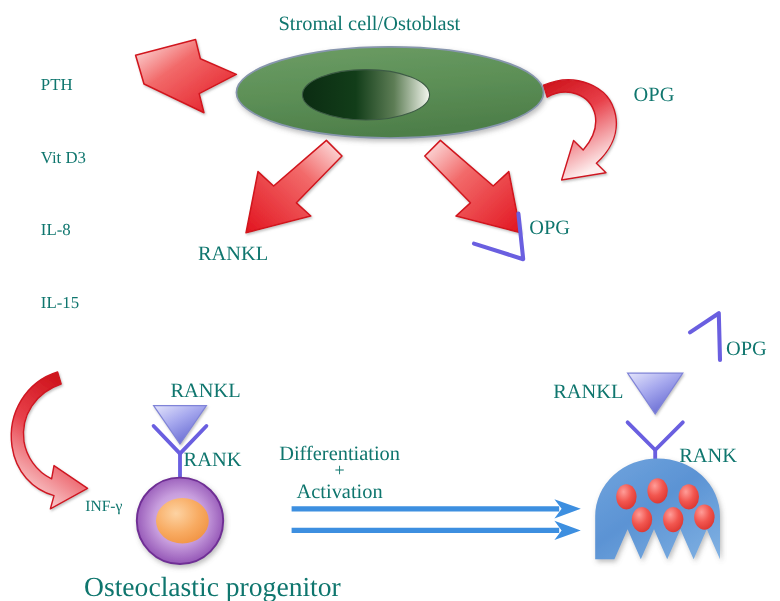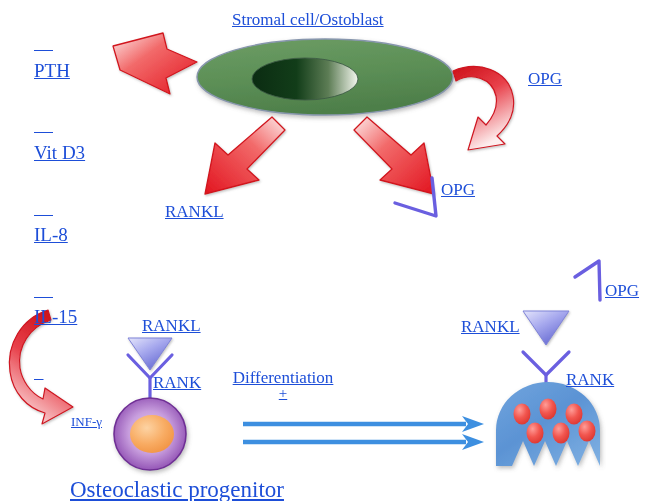--- a/index.html
+++ b/index.html
@@ -14,36 +14,35 @@
     height: 501px;
     background: #ffffff;
     overflow: hidden;
     font-family: "Liberation Serif", "DejaVu Serif", serif;
     color: #1a1a1a;
   }
   .lbl {
     position: absolute;
     white-space: pre;
     line-height: 1.18;
-    color: #1d4ed8;
+    color: #0f766e;
     font-family: "Liberation Serif", "DejaVu Serif", serif;
-    text-decoration: underline;
   }
   #svg-layer {
     position: absolute;
     left: 0;
     top: 0;
     width: 650px;
     height: 501px;
   }
   
   #stimuli-list {
     left: 34px;
-    top: 2px;
-    font-size: 19px;
+    top: 22px;
+    font-size: 14px;
     line-height: 1.44;
   }
   #title-stromal  { left: 232px; top: 10px;  font-size: 17px; }
   #label-opg-top  { left: 528px; top: 69px;  font-size: 17px; }
   #label-rankl-1  { left: 165px; top: 202px; font-size: 17px; }
   #label-opg-mid  { left: 441px; top: 180px; font-size: 17px; }
   #label-lymph    { left: 17px;  top: 258px; font-size: 17px; }
   #label-rankl-2  { left: 142px; top: 316px; font-size: 17px; }
   #label-rank-1   { left: 153px; top: 373px; font-size: 17px; }
   #label-inf      { left: 71px;  top: 414px; font-size: 13px; }
@@ -254,20 +253,21 @@
   <div class="lbl" id="label-rankl-2">RANKL</div>
 
   <div class="lbl" id="label-rank-1">RANK</div>
 
   <div class="lbl" id="label-inf">INF-γ</div>
 
   <div class="lbl" id="label-osteopro">Osteoclastic progenitor</div>
 
   <div class="lbl ctr" id="label-diff">Differentiation</div>
   <div class="lbl ctr" id="label-plus">+</div>
+  <div class="lbl ctr" id="label-activ">Activation</div>
 
   <div class="lbl" id="label-rankl-3">RANKL</div>
 
   <div class="lbl" id="label-rank-2">RANK</div>
 
   <div class="lbl" id="label-opg-bot">OPG</div>
 
 
 </div>
 

